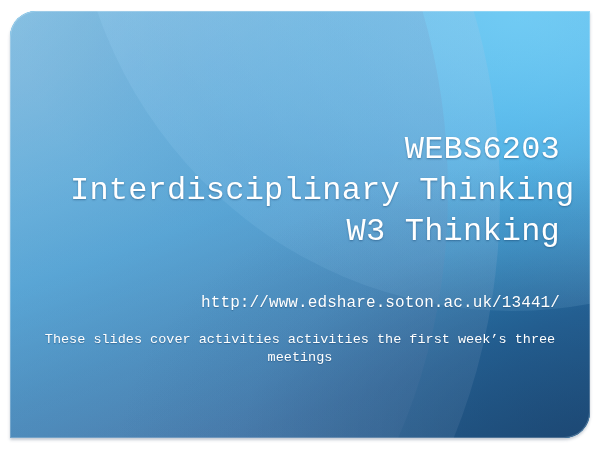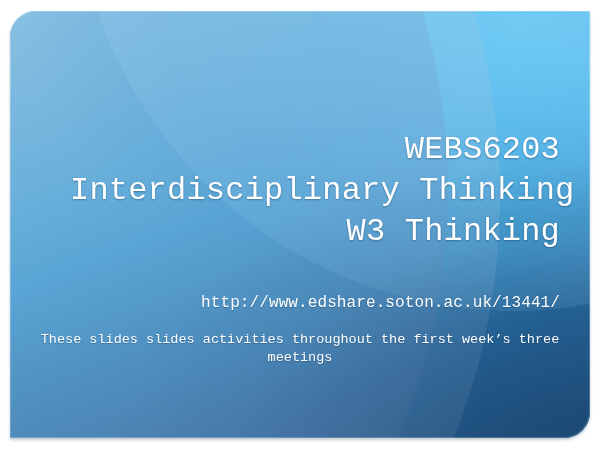--- a/index.html
+++ b/index.html
@@ -194,16 +194,16 @@
 
     <div id="title-block">
       <div class="title-line">WEBS6203</div>
       <div class="title-line">Interdisciplinary Thinking</div>
       <div class="title-line">W3 Thinking</div>
     </div>
 
 
     <div id="source-url">http://www.edshare.soton.ac.uk/13441/</div>
 
-    <div id="coverage-note">These slides slides activities throughout the first week’s three meetings</div>
+    <div id="coverage-note">These slides cover activities activities the first week’s three meetings</div>
 
   </div>
 </div>
 
 </body></html>

